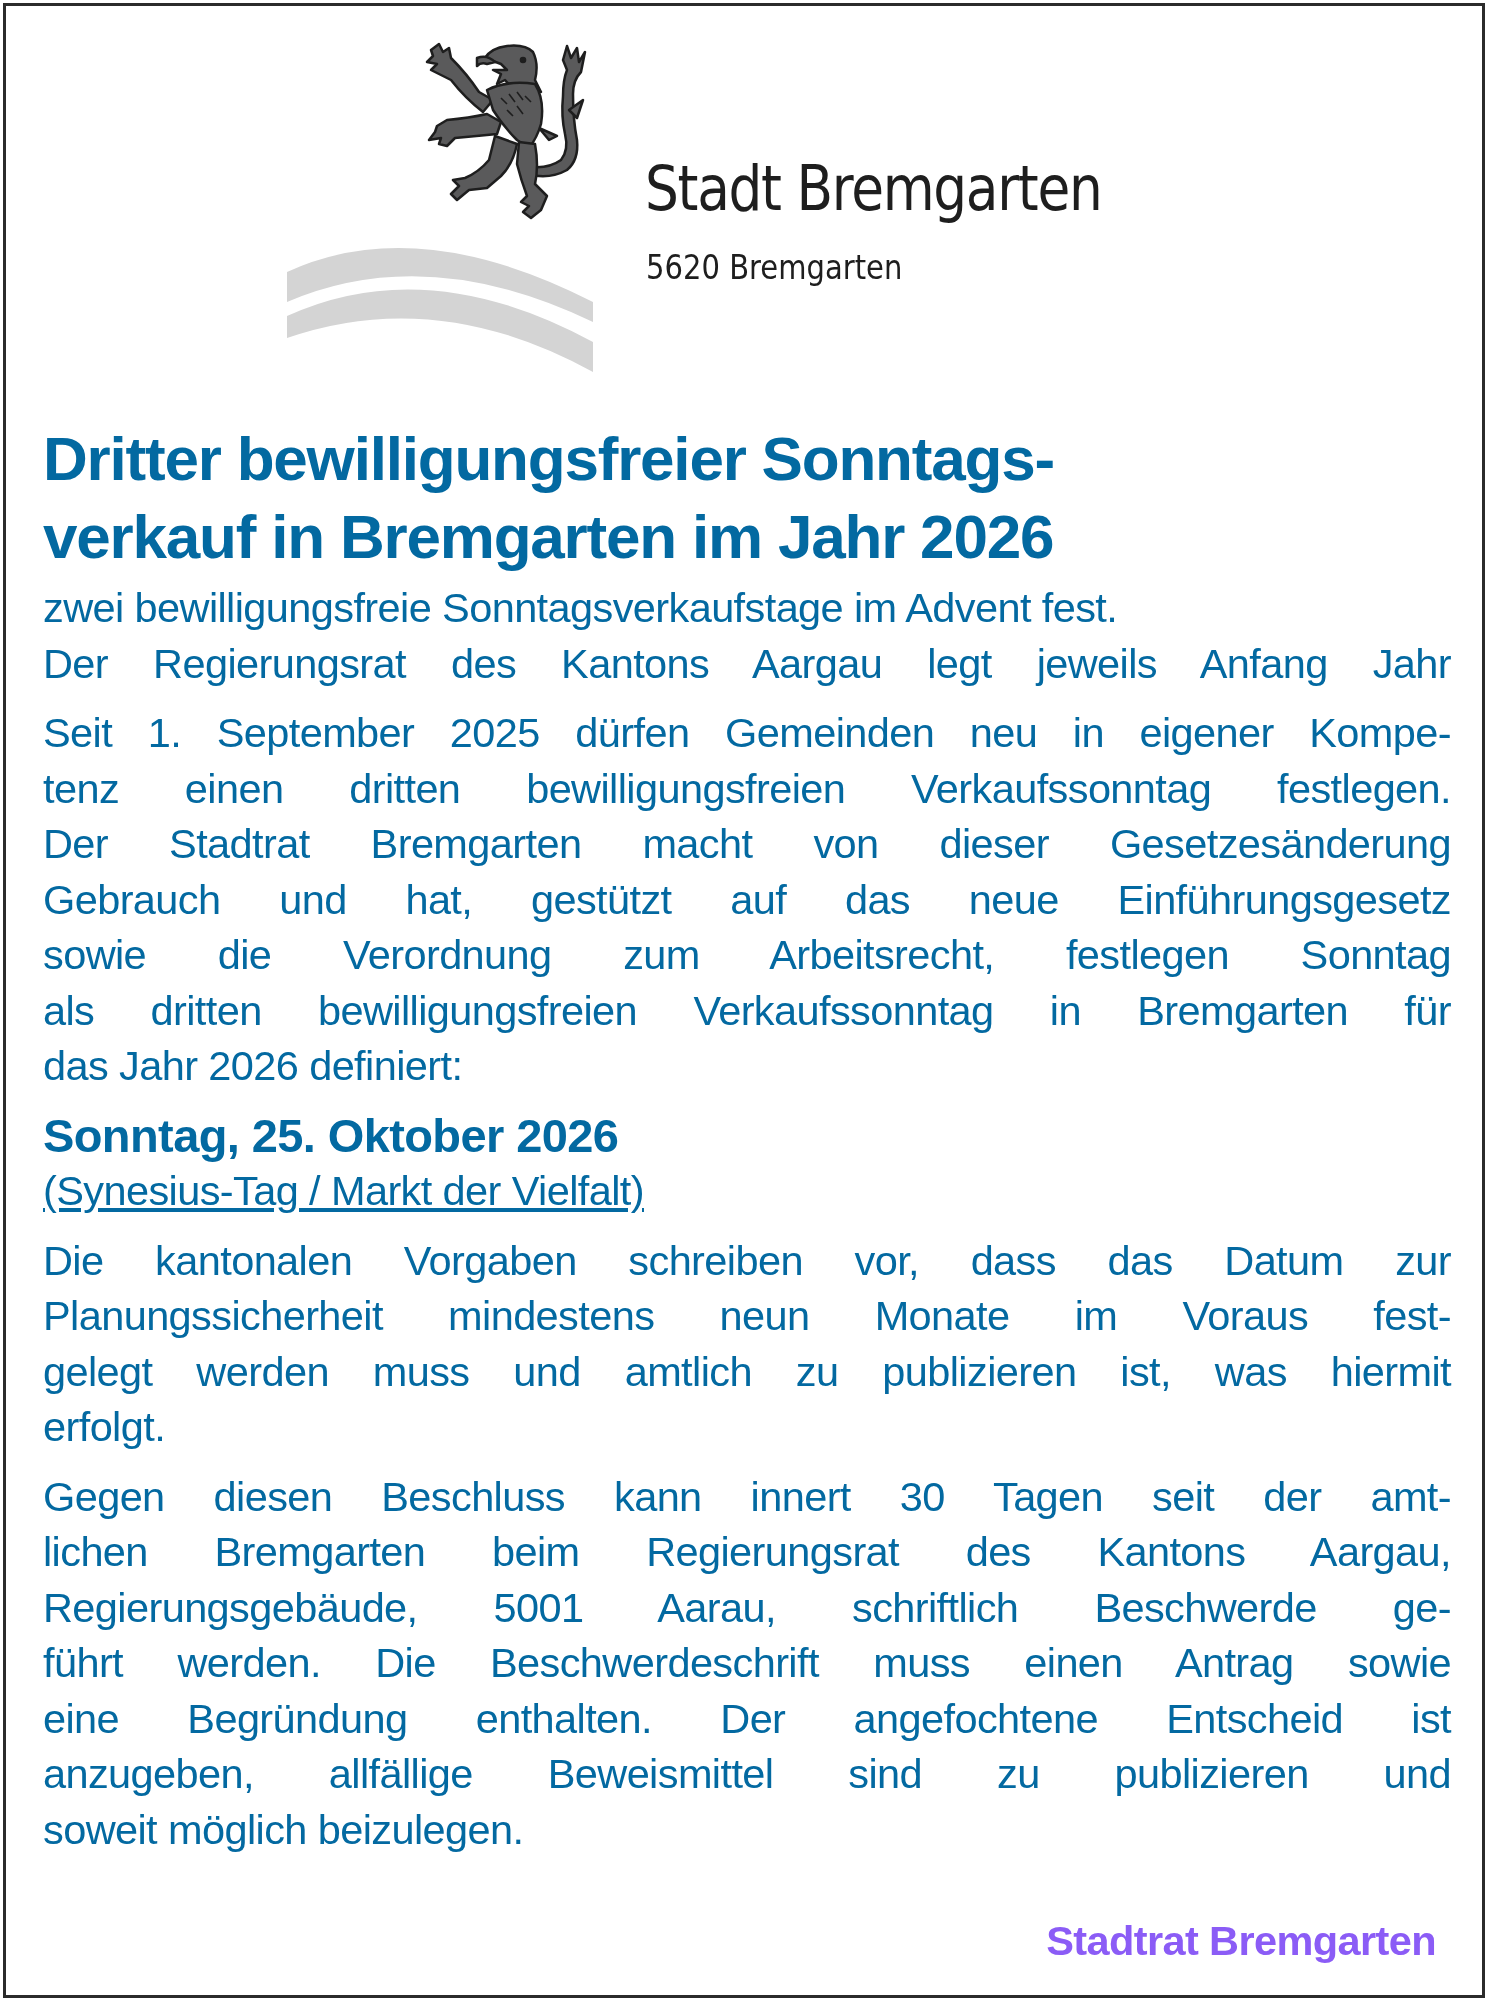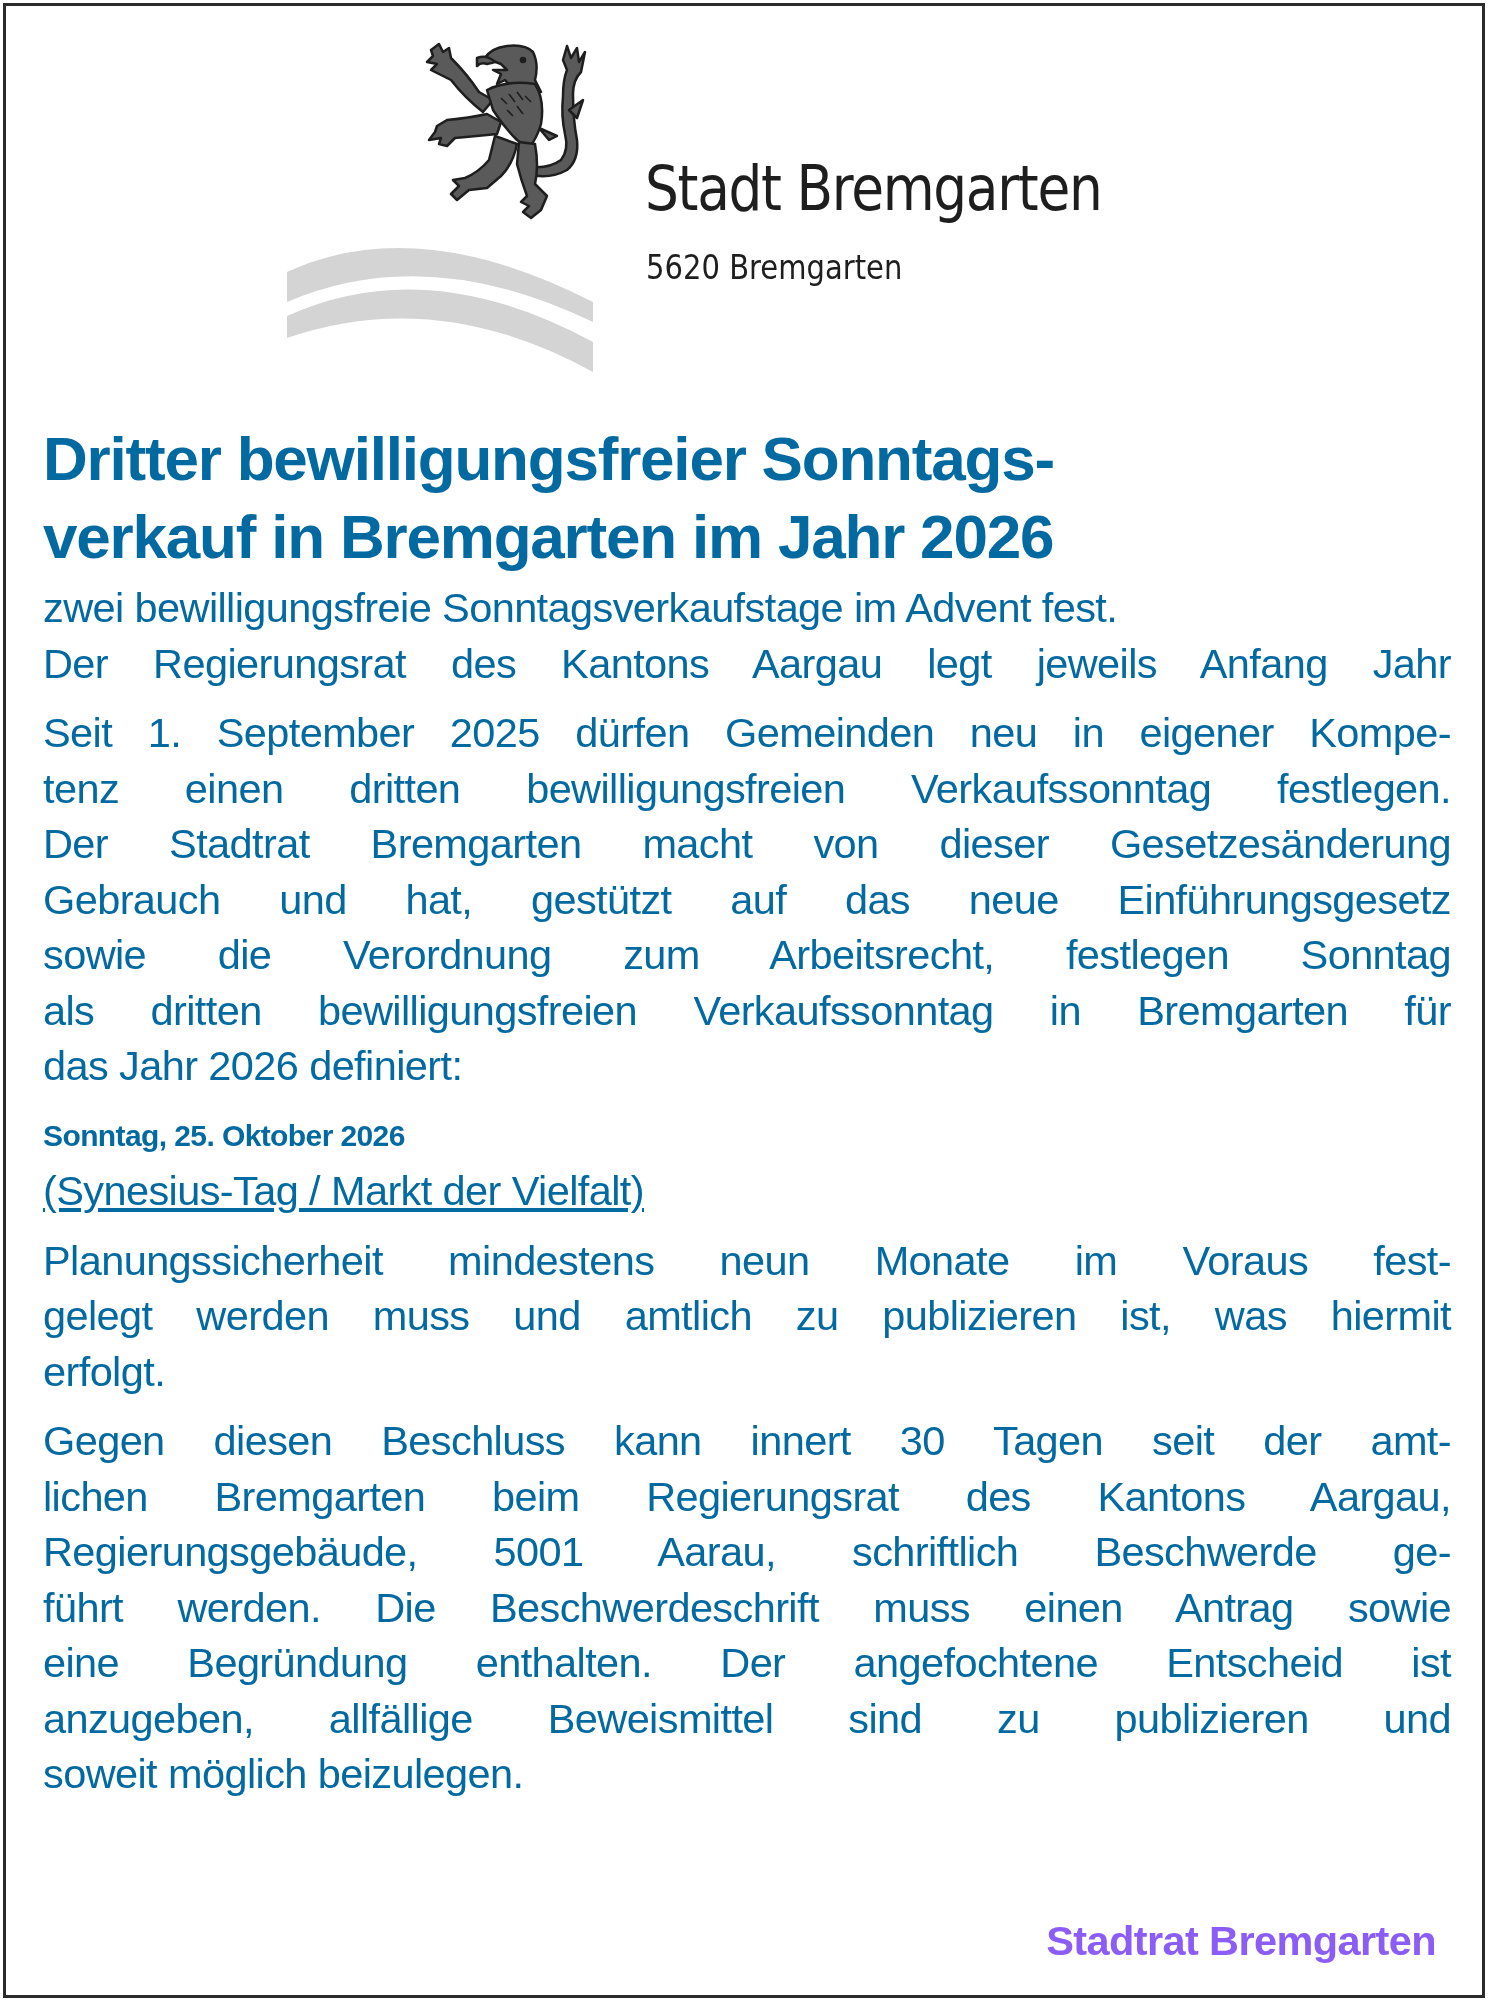--- a/index.html
+++ b/index.html
@@ -30,21 +30,21 @@
   }
   .headline span { display: block; white-space: nowrap; }
   .para {
     font-size: 41.5px; line-height: 55.5px; margin: 0; text-align: justify;
     letter-spacing: -0.6px;
   }
   .para .ln { display: block; white-space: nowrap; text-align: justify; text-align-last: justify; }
   .para .ln.last { text-align-last: left; }
   .p1 { margin-top: 4px; }
   .gap { height: 14px; }
-  .date-strong { font-weight: bold; font-size: 30px; line-height: 55.5px; letter-spacing: -0.6px; display: block; }
+  .date-strong { font-weight: bold; font-size: 47px; line-height: 55.5px; letter-spacing: -0.6px; display: block; }
   .date-sub { font-size: 41.5px; line-height: 55.5px; letter-spacing: -0.6px; display: block; text-decoration: underline; }
   .signature {
     position: absolute; right: 56px; top: 1917px;
     font-family: "Liberation Sans", sans-serif; font-weight: bold; font-size: 41.5px;
     color: #8b5cf6; letter-spacing: -0.6px; white-space: nowrap;
   }
 </style>
 </head>
 <body>
 
@@ -106,20 +106,21 @@
   </p>
   <div class="gap"></div>
 
   <div>
     <span class="date-strong">Sonntag, 25. Oktober 2026</span>
     <span class="date-sub">(Synesius-Tag / Markt der Vielfalt)</span>
   </div>
   <div class="gap"></div>
 
   <p class="para">
+    <span class="ln">Die kantonalen Vorgaben schreiben vor, dass das Datum zur</span>
     <span class="ln">Planungssicherheit mindestens neun Monate im Voraus fest-</span>
     <span class="ln">gelegt werden muss und amtlich zu publizieren ist, was hiermit</span>
     <span class="ln last">erfolgt.</span>
   </p>
   <div class="gap"></div>
 
   <p class="para">
     <span class="ln">Gegen diesen Beschluss kann innert 30 Tagen seit der amt-</span>
     <span class="ln">lichen Bremgarten beim Regierungsrat des Kantons Aargau,</span>
     <span class="ln">Regierungsgebäude, 5001 Aarau, schriftlich Beschwerde ge-</span>

